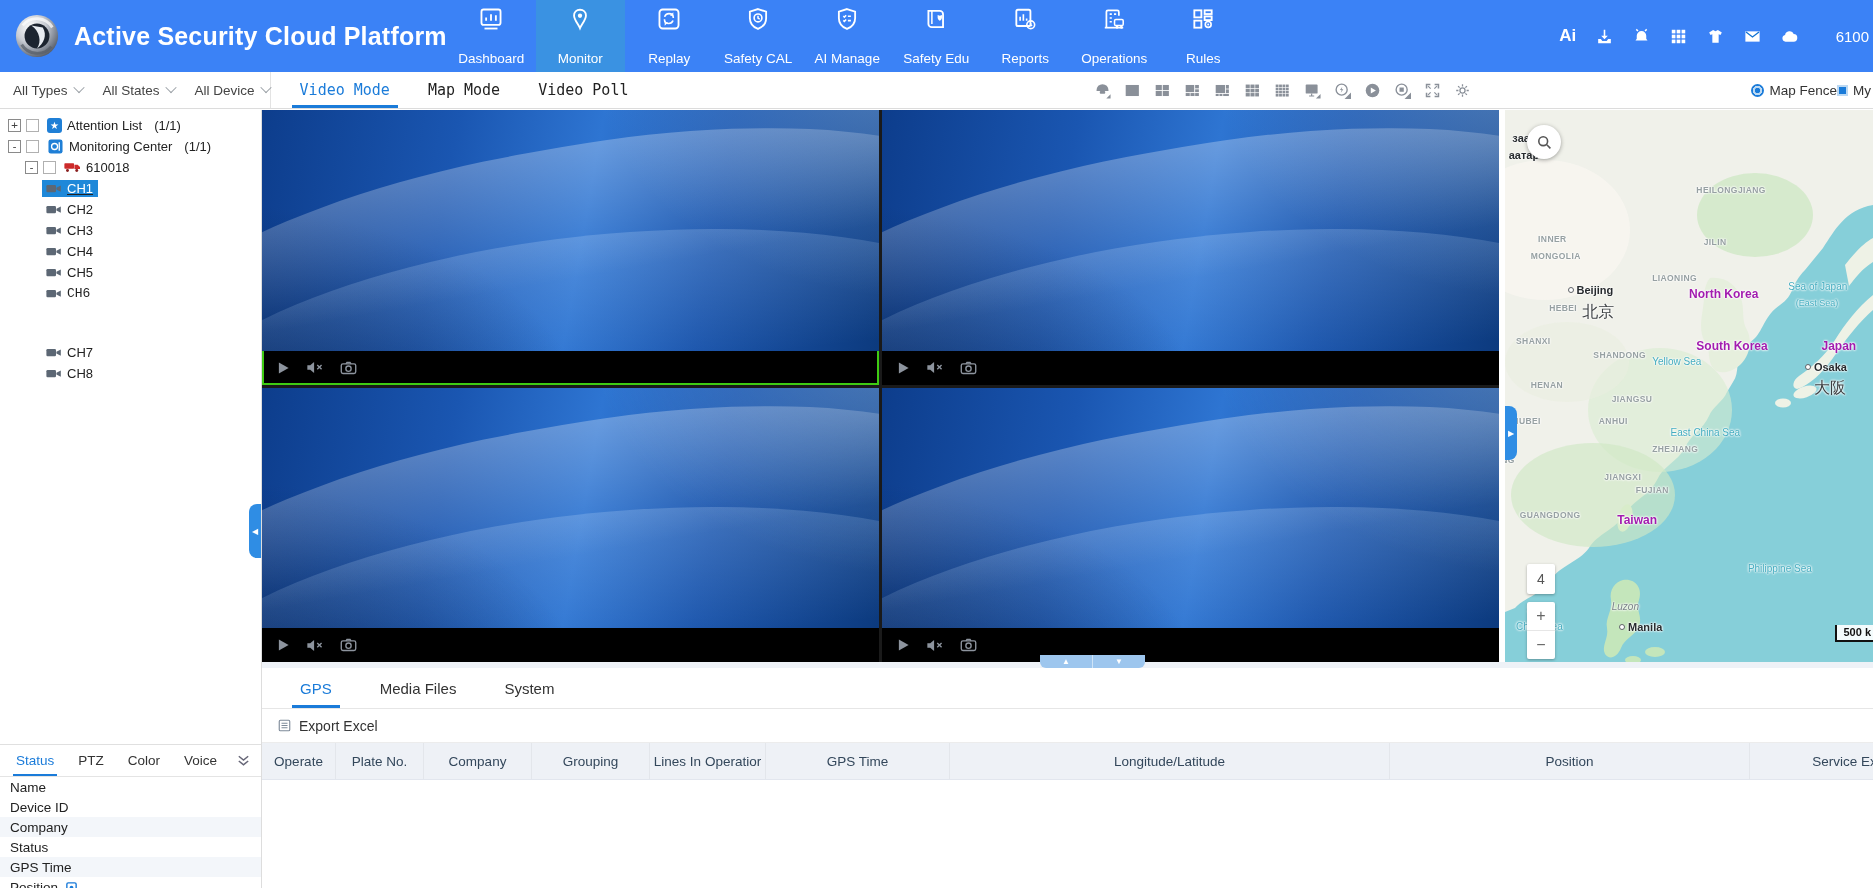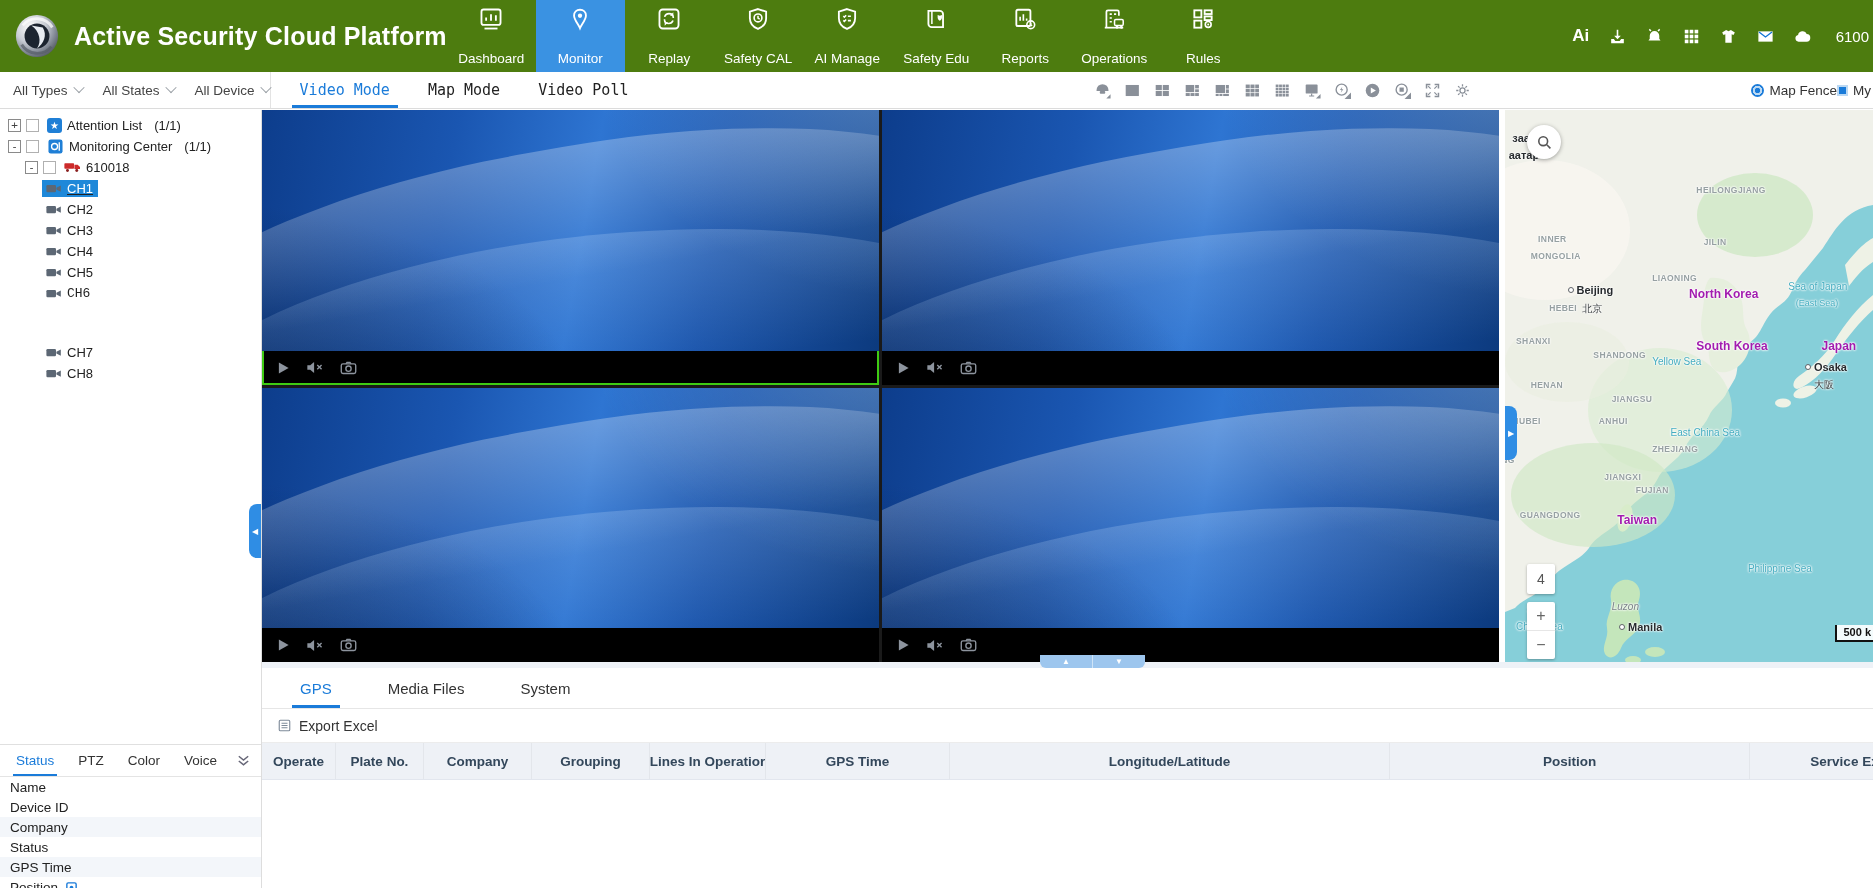--- a/index.html
+++ b/index.html
@@ -1,31 +1,31 @@
 <!DOCTYPE html>
 <html><head>
 <meta charset="utf-8">
 <style>
   html,body{margin:0;padding:0;background:#fff;}
   #app{position:relative;width:1873px;height:888px;overflow:hidden;font-family:"Liberation Sans",sans-serif;background:#fff;}
   
-  #hdr{position:absolute;left:0;top:0;width:100%;height:72px;background:#4d7c0f;color:#fff;display:flex;align-items:stretch;}
+  #hdr{position:absolute;left:0;top:0;width:100%;height:72px;background:#3b82f6;color:#fff;display:flex;align-items:stretch;}
   .brand{display:flex;align-items:center;gap:14px;flex:0 0 402px;padding-left:14px;box-sizing:border-box;}
   .logo{width:46px;height:46px;flex:0 0 46px;}
   .brand h1{font-size:25px;font-weight:bold;margin:0;letter-spacing:.2px;white-space:nowrap;}
   #mainnav{display:flex;align-items:stretch;}
   .nav-item{width:89px;display:flex;flex-direction:column;align-items:center;justify-content:center;gap:19px;font-size:13.5px;cursor:pointer;}
   .nav-item.active{background:#3a92e2;}
   .nav-ic{width:26px;height:26px;display:block;}
   .nav-ic svg{width:26px;height:26px;display:block;}
   .hdr-right{margin-left:auto;display:flex;align-items:center;gap:17px;padding-right:4px;white-space:nowrap;}
   .h-ic{width:20px;height:20px;display:flex;align-items:center;justify-content:center;cursor:pointer;}
   .h-ic svg{width:19px;height:19px;display:block;}
   .ai-b{font-weight:bold;font-size:17px;font-style:normal;}
-  .acct{font-size:15px;margin-left:6px;}
+  .acct{font-size:15px;margin-left:19px;}
   
   #toolbar{position:absolute;left:0;top:72px;width:100%;height:37px;background:#fff;border-bottom:1px solid #dcdcdc;display:flex;align-items:stretch;box-sizing:border-box;}
   .filters{flex:0 0 262px;display:flex;align-items:center;gap:20px;padding-left:13px;border-right:1px solid #e3e3e3;font-size:13.5px;color:#444;box-sizing:border-box;}
   .filter{display:flex;align-items:center;cursor:pointer;white-space:nowrap;}
   .chev{width:7px;height:7px;border-right:1.5px solid #9aa0a6;border-bottom:1.5px solid #9aa0a6;transform:rotate(45deg) translate(-1px,-1px);margin-left:7px;margin-top:-3px;}
   .modetabs{display:flex;align-items:stretch;padding-left:10px;font-family:"DejaVu Sans Mono",monospace;font-size:15px;color:#222;}
   .mtab{padding:0 19px;display:flex;align-items:center;position:relative;cursor:pointer;white-space:nowrap;}
   .mtab.active{color:#1a7bd9;}
   .mtab.active::after{content:'';position:absolute;left:11px;right:11px;bottom:0;height:3px;background:#1a7bd9;}
   .tools{flex:1;display:flex;align-items:center;justify-content:flex-end;gap:13px;color:#8a9099;padding-right:34px;}
@@ -85,42 +85,42 @@
   
   #map{position:absolute;left:1505px;top:110px;width:368px;height:552px;overflow:hidden;background:#86cfd9;}
   #map svg.land{position:absolute;left:0;top:0;}
   .maplabel{position:absolute;white-space:nowrap;text-shadow:0 0 2px #fff,0 0 2px #fff,0 0 3px #fff;}
   .ml-region{font-size:8.5px;letter-spacing:.4px;color:#96a0a2;font-weight:bold;}
   .ml-sea{font-size:10px;color:#45adc0;}
   .ml-seasub{font-size:9px;color:#45adc0;}
   .ml-country{font-size:12px;color:#a21caf;font-weight:bold;}
   .ml-countrybold{font-size:13.5px;color:#1f2326;font-weight:bold;}
   .ml-city{font-size:11px;color:#272b2e;font-weight:bold;}
-  .ml-cjk{font-size:10px;color:#3c4043;text-align:center;}
+  .ml-cjk{font-size:16px;color:#3c4043;text-align:center;}
   .ml-island{font-size:10px;color:#7a8288;font-style:italic;}
   .mdot{width:4px;height:4px;border:1.5px solid #5f6368;border-radius:50%;background:#fff;display:inline-block;margin-right:3px;vertical-align:1px;}
   .mag{position:absolute;left:22px;top:15px;width:34px;height:34px;border-radius:50%;background:#fff;box-shadow:0 1px 4px rgba(0,0,0,.35);display:flex;align-items:center;justify-content:center;color:#555;cursor:pointer;}
   .mag svg{width:16px;height:16px;}
   .zlevel{position:absolute;left:22px;top:454px;width:28px;height:30px;background:#fff;box-shadow:0 1px 3px rgba(0,0,0,.3);border-radius:2px;display:flex;align-items:center;justify-content:center;font-size:14px;color:#555;}
   .zbtns{position:absolute;left:22px;top:492px;width:28px;background:#fff;box-shadow:0 1px 3px rgba(0,0,0,.3);border-radius:2px;}
   .zbtn{height:28px;display:flex;align-items:center;justify-content:center;font-size:16px;color:#666;cursor:pointer;}
   .zbtn + .zbtn{border-top:1px solid #e6e6e6;}
   .scale{position:absolute;right:-6px;bottom:20px;font-size:11px;color:#111;background:rgba(255,255,255,.9);padding:1px 8px 2px 6px;border-left:2px solid #111;border-bottom:2px solid #111;font-weight:bold;}
   .maphandle{position:absolute;left:0;top:296px;width:12px;height:54px;background:#2f8de4;border-radius:0 8px 8px 0;color:#fff;font-size:8px;display:flex;align-items:center;justify-content:center;cursor:pointer;}
   
   #bottom{position:absolute;left:262px;top:662px;right:0;bottom:0;background:#fff;}
   .strip{height:6px;background:#eef2f7;}
-  .btabs{display:flex;align-items:stretch;height:40px;border-bottom:1px solid #e6e6e6;padding-left:14px;font-size:15px;color:#333;gap:8px;}
+  .btabs{display:flex;align-items:stretch;height:40px;border-bottom:1px solid #e6e6e6;padding-left:14px;font-size:15px;color:#333;}
   .btab{padding:0 24px;display:flex;align-items:center;position:relative;cursor:pointer;}
   .btab.active{color:#1a7bd9;}
   .btab.active::after{content:'';position:absolute;left:16px;right:16px;bottom:0;height:3px;background:#1a7bd9;}
   .exportrow{height:33px;display:flex;align-items:center;gap:7px;padding-left:15px;font-size:14px;color:#333;border-bottom:1px solid #ececec;cursor:pointer;}
   .exportrow svg{width:15px;height:15px;color:#7d8a99;}
   .thead{height:36px;display:flex;align-items:stretch;background:#eef1f6;border-bottom:1px solid #e2e6ee;overflow:hidden;}
-  .th{display:flex;align-items:center;justify-content:center;font-size:13.5px;font-weight:bold;color:#33475b;border-right:1px solid rgba(0,0,0,.045);box-sizing:border-box;flex:0 0 auto;white-space:nowrap;overflow:hidden;}
+  .th{display:flex;align-items:center;justify-content:center;font-size:13.5px;font-weight:normal;color:#33475b;border-right:1px solid rgba(0,0,0,.045);box-sizing:border-box;flex:0 0 auto;white-space:nowrap;overflow:hidden;}
   .tbody{flex:1;background:#fff;}
 </style>
 </head>
 <body>
 
 <div id="app">
 
   <header id="hdr">
     <div class="brand">
       <span class="logo">

